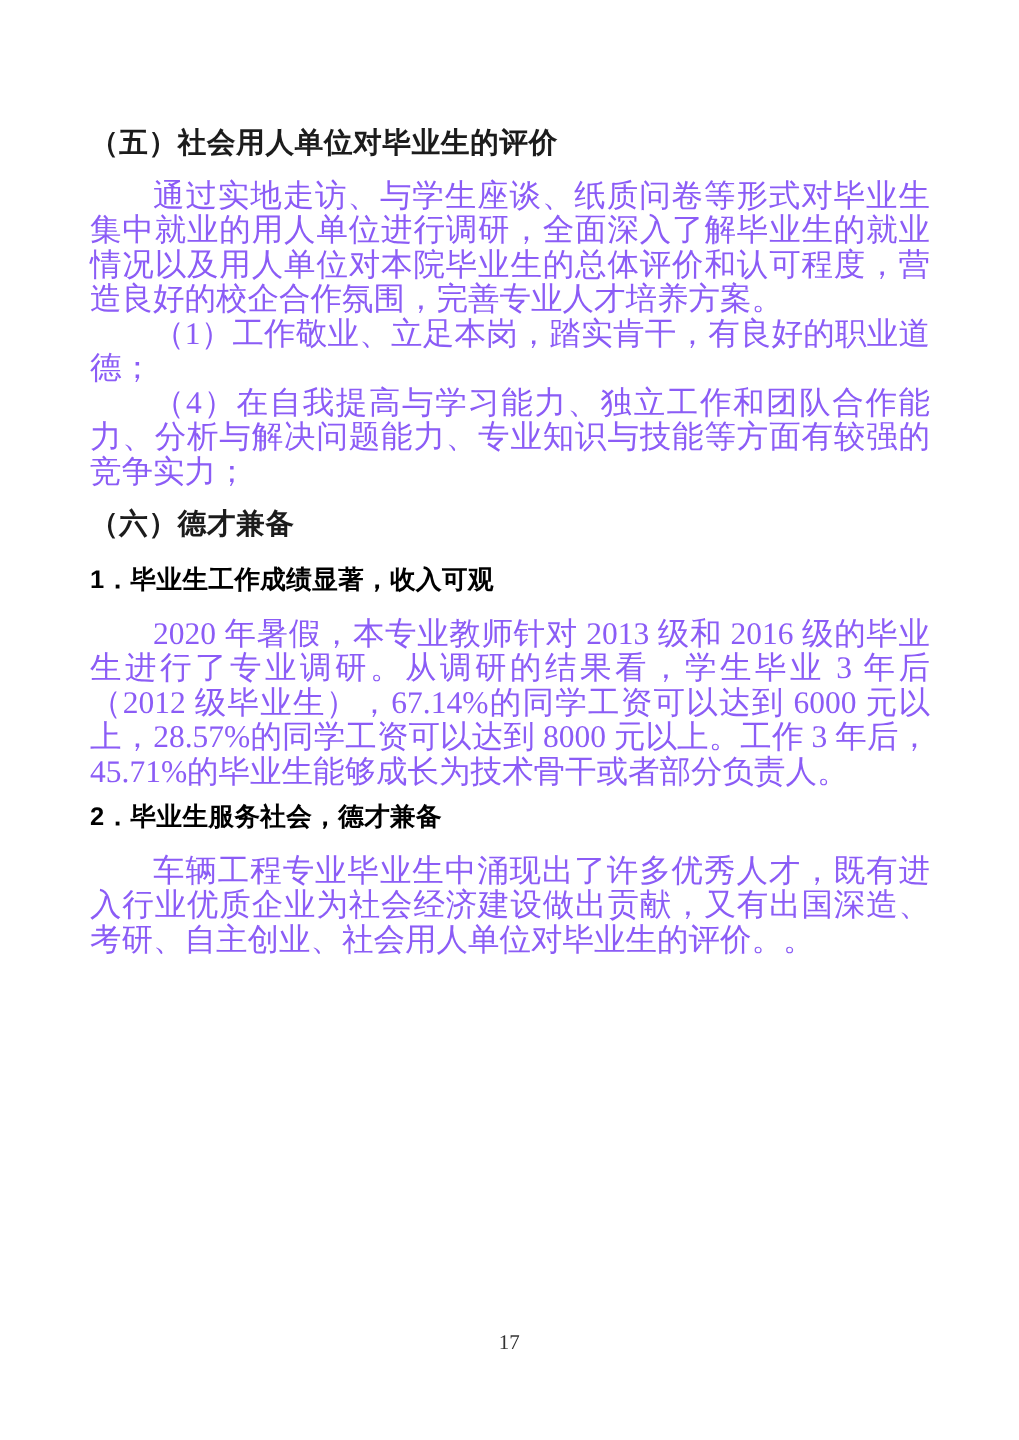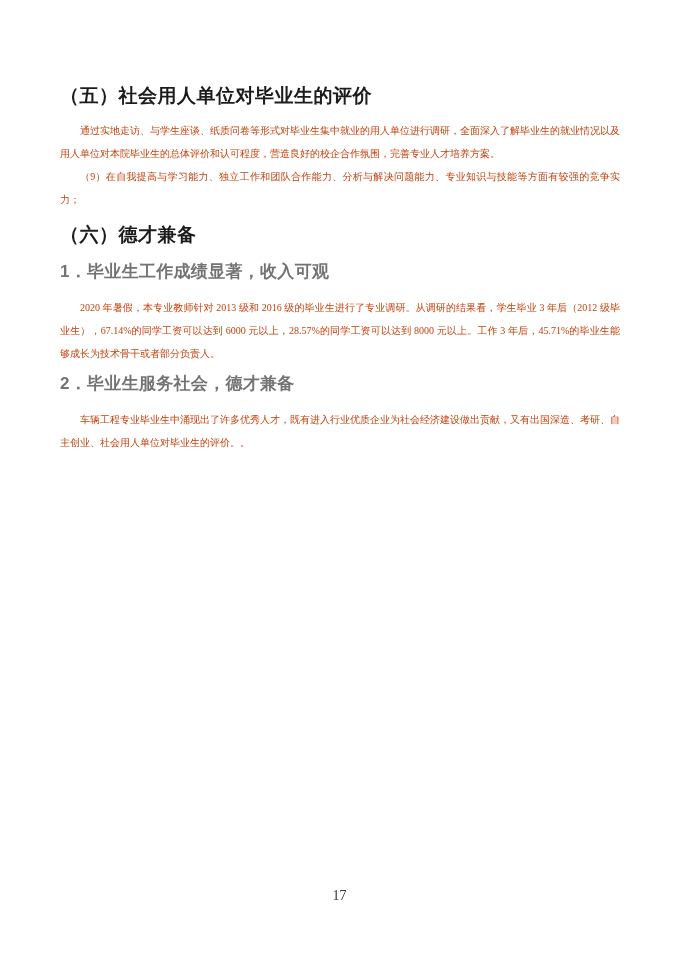--- a/index.html
+++ b/index.html
@@ -38,32 +38,32 @@
     line-height: 24px;
   }
   h2.sec-heading.second {
     margin-top: 12px;
     margin-bottom: 14px;
   }
   h3.sub-heading {
     font-family: "Liberation Sans", "DejaVu Sans", sans-serif;
     font-size: 17px;
     font-weight: 700;
-    color: #737373;
+    color: #000000;
     margin: 0 0 13px 0;
     letter-spacing: 0.3px;
     line-height: 22px;
   }
   p.body-para {
-    font-size: 10px;
+    font-size: 21px;
     line-height: 23px;
     text-align: justify;
     text-indent: 2em;
     margin: 0;
-    color: #c2410c;
+    color: #8b5cf6;
   }
   p.body-para.last-in-block {
     margin-bottom: 8px;
   }
   .page-number {
     position: absolute;
     top: 888px;
     left: 0;
     width: 679px;
     text-align: center;
@@ -76,22 +76,23 @@
 <body>
 
 <div class="page">
   <div class="content">
 
     <h2 class="sec-heading">（五）社会用人单位对毕业生的评价</h2>
 
     <p class="body-para">通过实地走访、与学生座谈、纸质问卷等形式对毕业生集中就业的用人单位进行调研，全面深入了解毕业生的就业情况以及用人单位对本院毕业生的总体评价和认可程度，营造良好的校企合作氛围，完善专业人才培养方案。</p>
 
 
+    <p class="body-para">（1）工作敬业、立足本岗，踏实肯干，有良好的职业道德；</p>
 
-    <p class="body-para">（9）在自我提高与学习能力、独立工作和团队合作能力、分析与解决问题能力、专业知识与技能等方面有较强的竞争实力；</p>
+    <p class="body-para">（4）在自我提高与学习能力、独立工作和团队合作能力、分析与解决问题能力、专业知识与技能等方面有较强的竞争实力；</p>
 
 
 
     <h2 class="sec-heading second">（六）德才兼备</h2>
 
     <h3 class="sub-heading">1．毕业生工作成绩显著，收入可观</h3>
 
     <p class="body-para last-in-block">2020 年暑假，本专业教师针对 2013 级和 2016 级的毕业生进行了专业调研。从调研的结果看，学生毕业 3 年后（2012 级毕业生），67.14%的同学工资可以达到 6000 元以上，28.57%的同学工资可以达到 8000 元以上。工作 3 年后，45.71%的毕业生能够成长为技术骨干或者部分负责人。</p>
 
     <h3 class="sub-heading">2．毕业生服务社会，德才兼备</h3>

